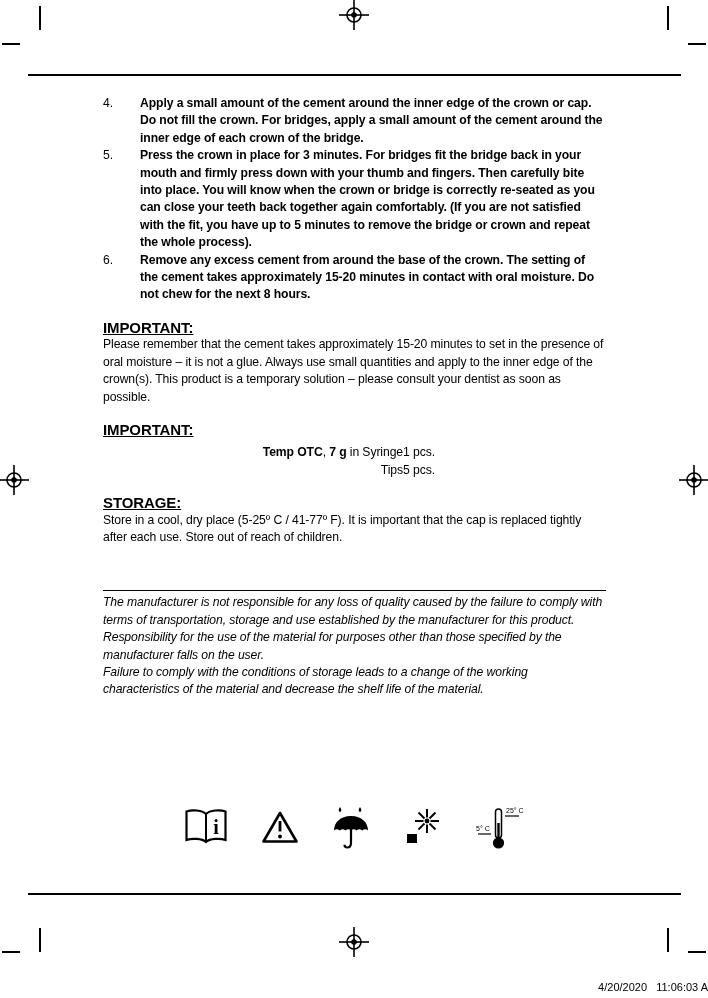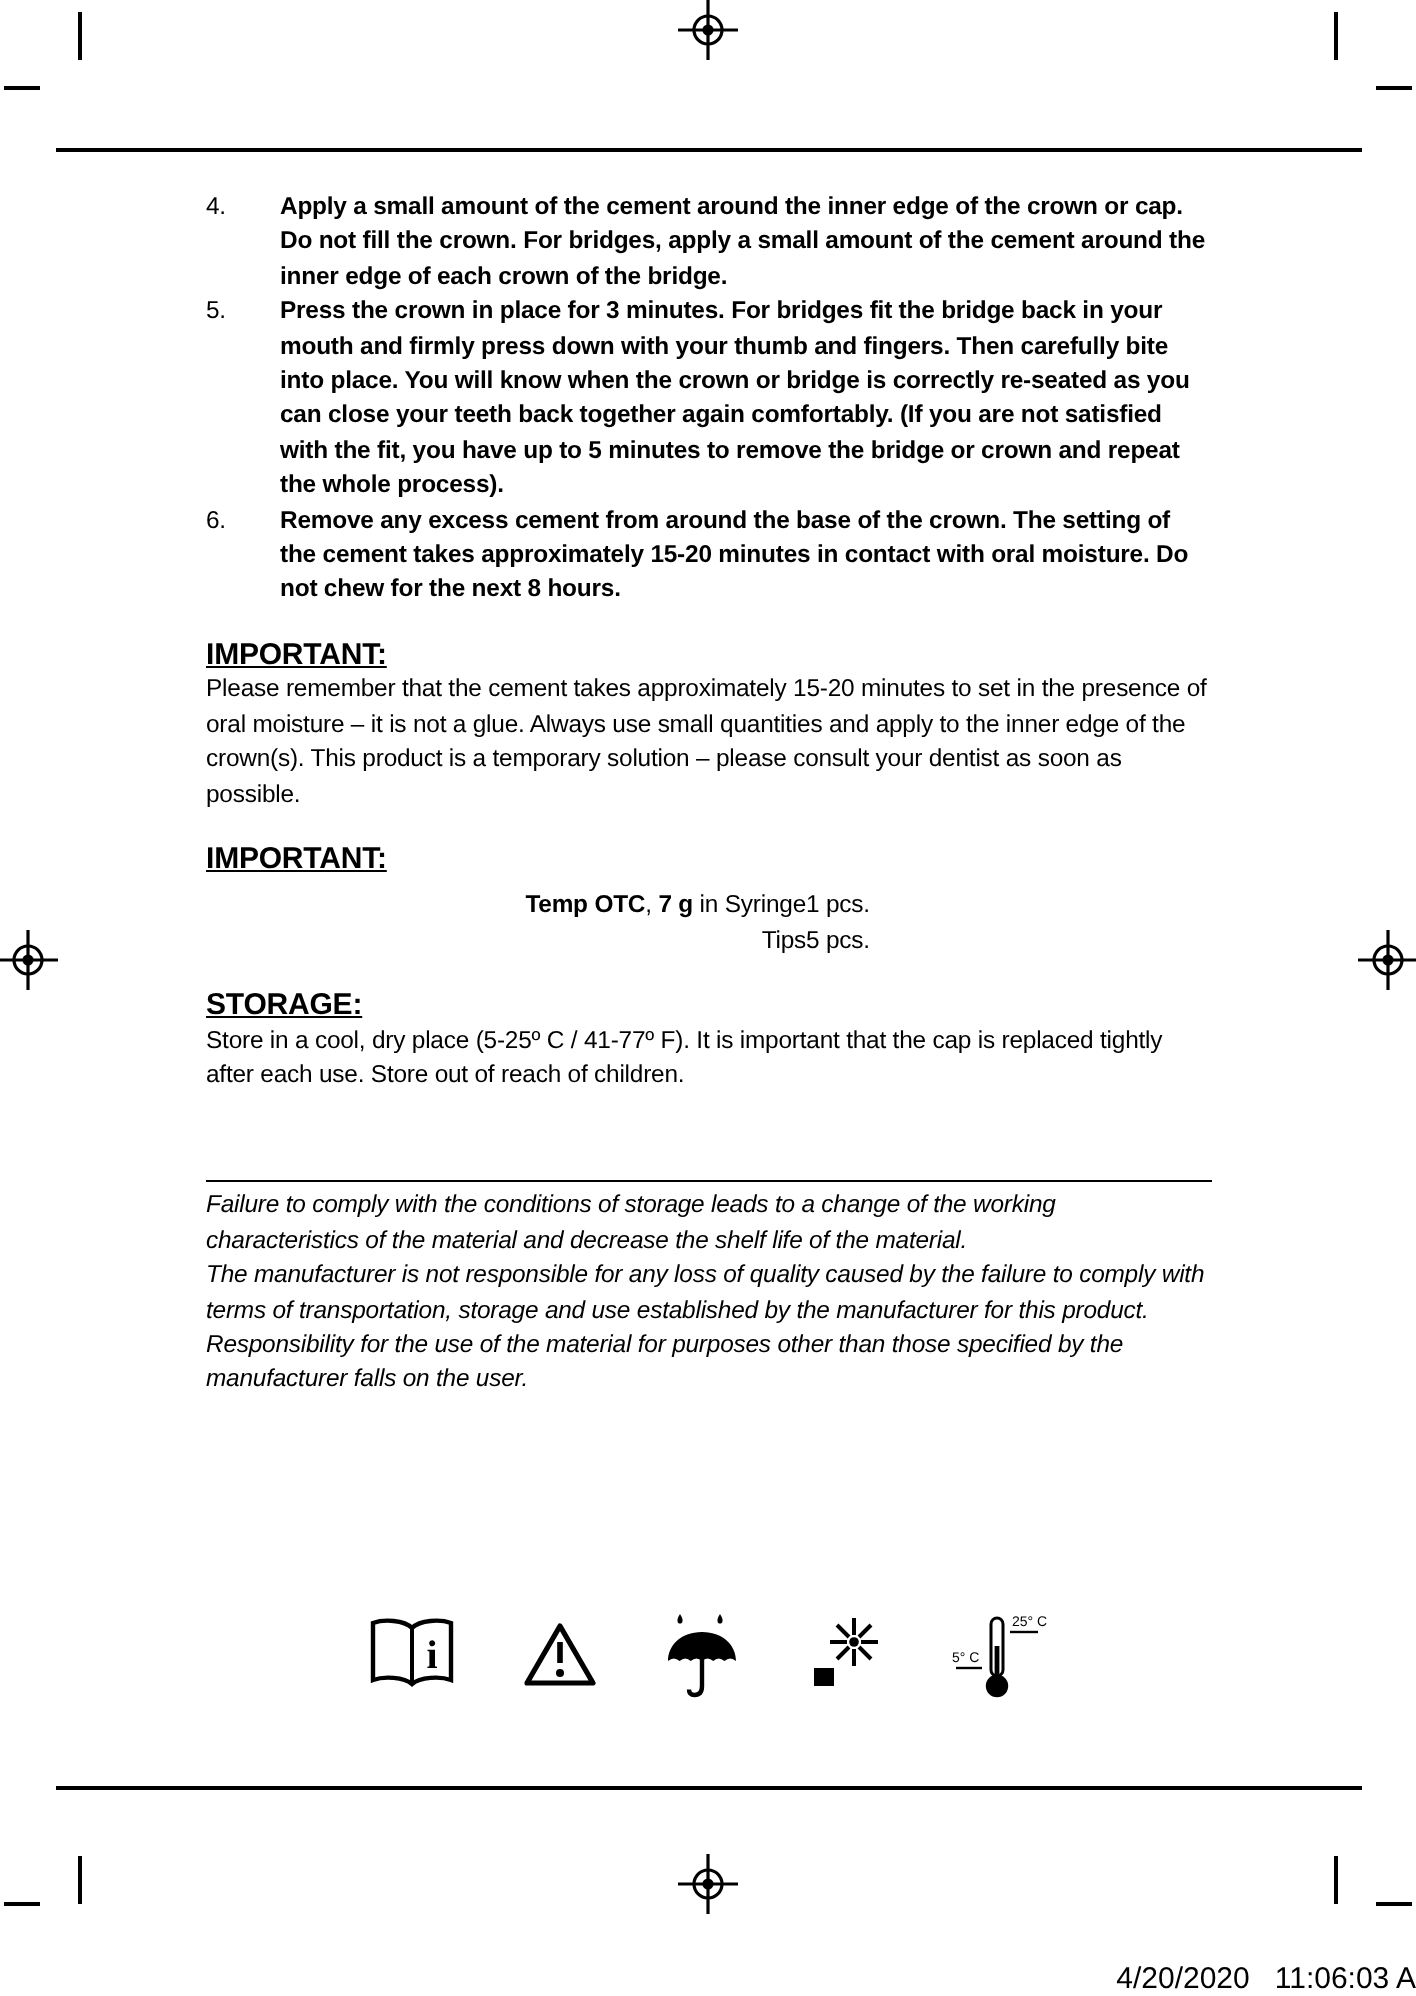--- a/index.html
+++ b/index.html
@@ -33,21 +33,21 @@
   .sep{border:none;border-top:1.4px solid #000;margin:44px 0 3px 0;}
   .disc{font-style:italic;}
   .disc p{margin:0;}
   
   .icons{
     position:absolute;left:0;right:0;top:804px;
     display:flex;justify-content:center;align-items:center;gap:32px;
   }
   
   .footer-left{position:absolute;left:0;top:1039px;font-size:12.5px;white-space:pre;}
-  .footer-right{position:absolute;right:0;top:981px;font-size:15px;white-space:pre;}
+  .footer-right{position:absolute;right:0;top:981px;font-size:11px;white-space:pre;}
 </style>
 </head>
 <body>
 
 <div class="crop v" style="left:39px;top:6px;"></div>
 <div class="crop h" style="left:2px;top:43px;"></div>
 <div class="crop v" style="left:667px;top:6px;"></div>
 <div class="crop h" style="left:688px;top:43px;"></div>
 <div class="crop v" style="left:39px;top:928px;"></div>
 <div class="crop h" style="left:2px;top:951px;"></div>
@@ -119,22 +119,22 @@
   </div>
 
   <div class="sec">
     <p class="head">STORAGE:</p>
     <p class="body-p">Store in a cool, dry place (5-25º C / 41-77º F). It is important that the cap is replaced tightly after each use. Store out of reach of children.</p>
   </div>
 
   <hr class="sep">
 
   <div class="disc">
+    <p>The manufacturer is not responsible for any loss of quality caused by the failure to comply with terms of transportation, storage and use established by the manufacturer for this product. Responsibility for the use of the material for purposes other than those specified by the manufacturer falls on the user.</p>
     <p>Failure to comply with the conditions of storage leads to a change of the working characteristics of the material and decrease the shelf life of the material.</p>
-    <p>The manufacturer is not responsible for any loss of quality caused by the failure to comply with terms of transportation, storage and use established by the manufacturer for this product. Responsibility for the use of the material for purposes other than those specified by the manufacturer falls on the user.</p>
   </div>
 
 </div>
 
 <div class="icons">
 
   <svg width="46" height="38" viewBox="0 0 46 38">
     <path d="M23 6 C19 2 9 1.5 3.5 3.5 L3.5 32 C9 30 19 30.5 23 34 C27 30.5 37 30 42.5 32 L42.5 3.5 C37 1.5 27 2 23 6 Z" fill="none" stroke="#000" stroke-width="2.2"></path>
     <line x1="23" y1="6" x2="23" y2="34" stroke="#000" stroke-width="2"></line>
     <text x="33" y="26" font-size="20" font-weight="bold" text-anchor="middle" font-family="Liberation Serif, serif">i</text>

